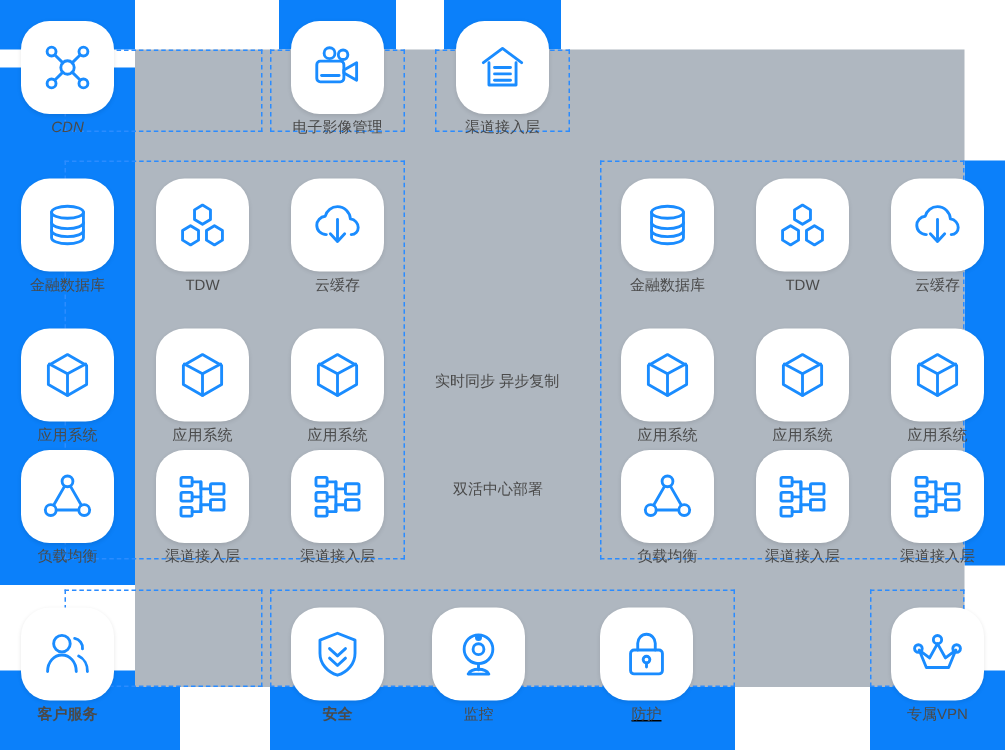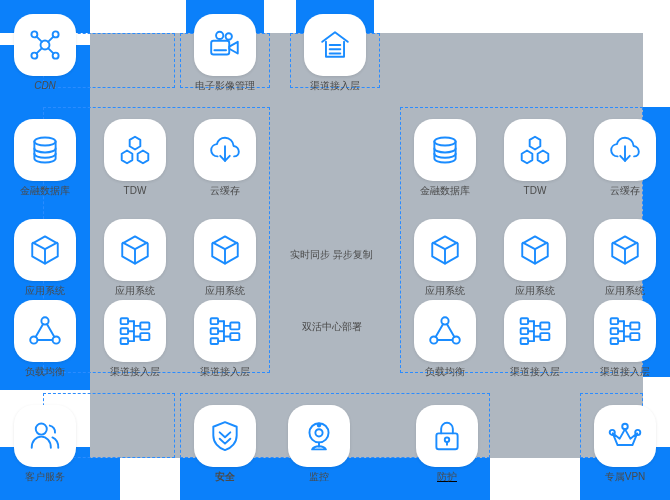--- a/index.html
+++ b/index.html
@@ -354,21 +354,21 @@
       </div>
       <div class="node" style="left: 14px; top: 405px;">
         <div class="tile">
           <svg width="34" height="34" viewBox="0 0 32 32" fill="none" stroke="#1A8CFF" stroke-width="1.8" stroke-linecap="round" stroke-linejoin="round">
             <circle cx="12.5" cy="9.5" r="5.2"></circle>
             <path d="M3.5 27 C3.5 20.9 7.6 16.6 12.5 16.6 C17.4 16.6 21.5 20.9 21.5 27"></path>
             <path d="M20.5 6.2 C23.6 6.8 25.8 9.6 25.4 12.8"></path>
             <path d="M23 17.3 C26.4 18.9 28.6 22.6 28.5 27"></path>
           </svg>
         </div>
-        <div class="lbl" style="color: rgb(74, 74, 74);">客户服务</div>
+        <div class="lbl" style="color: rgb(74, 74, 74); font-weight: bold;">客户服务</div>
       </div>
       <div class="node" style="left: 194px; top: 405px;">
         <div class="tile">
           <svg width="34" height="34" viewBox="0 0 32 32" fill="none" stroke="#1A8CFF" stroke-width="1.8" stroke-linecap="round" stroke-linejoin="round">
             <path d="M16 3 L27 7.3 V15.5 C27 22.2 22.3 27.3 16 29.3 C9.7 27.3 5 22.2 5 15.5 V7.3 Z"></path>
             <path d="M11 12.6 L16 17.2 L21 12.6"></path>
             <path d="M11 18.6 L16 23.2 L21 18.6"></path>
           </svg>
         </div>
         <div class="lbl" style="color: rgb(74, 74, 74); font-weight: bold;">安全</div>
@@ -378,21 +378,21 @@
           <svg width="34" height="34" viewBox="0 0 32 32" fill="none" stroke="#1A8CFF" stroke-width="1.8" stroke-linecap="round" stroke-linejoin="round">
             <circle cx="16" cy="13" r="9"></circle>
             <circle cx="16" cy="13" r="3.4"></circle>
             <circle cx="16" cy="5.7" r="1.3" fill="#1A8CFF"></circle>
             <line x1="16" y1="22" x2="16" y2="26"></line>
             <path d="M9.5 28.6 C10.6 26.6 13.1 25.6 16 25.6 C18.9 25.6 21.4 26.6 22.5 28.6 Z"></path>
           </svg>
         </div>
         <div class="lbl" style="color: rgb(74, 74, 74);">监控</div>
       </div>
-      <div class="node" style="left: 416px; top: 405px; text-decoration: underline;">
+      <div class="node" style="left: 400px; top: 405px; text-decoration: underline;">
         <div class="tile">
           <svg width="34" height="34" viewBox="0 0 32 32" fill="none" stroke="#1A8CFF" stroke-width="1.8" stroke-linecap="round" stroke-linejoin="round">
             <rect x="6" y="13.5" width="20" height="15" rx="2.2"></rect>
             <path d="M10.5 13.5 V9.2 C10.5 6.2 12.9 3.6 16 3.6 C19.1 3.6 21.5 6.2 21.5 9.2 V13.5"></path>
             <circle cx="16" cy="19.5" r="2.1"></circle>
             <line x1="16" y1="21.6" x2="16" y2="24.2"></line>
           </svg>
         </div>
         <div class="lbl" style="color: rgb(74, 74, 74);">防护</div>
       </div>

